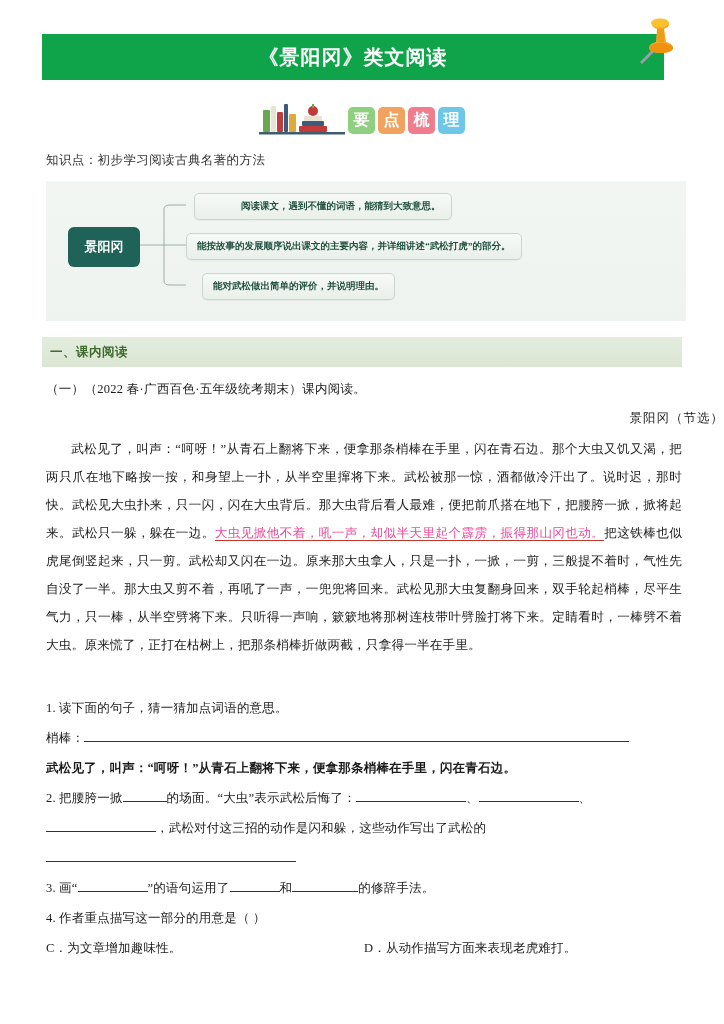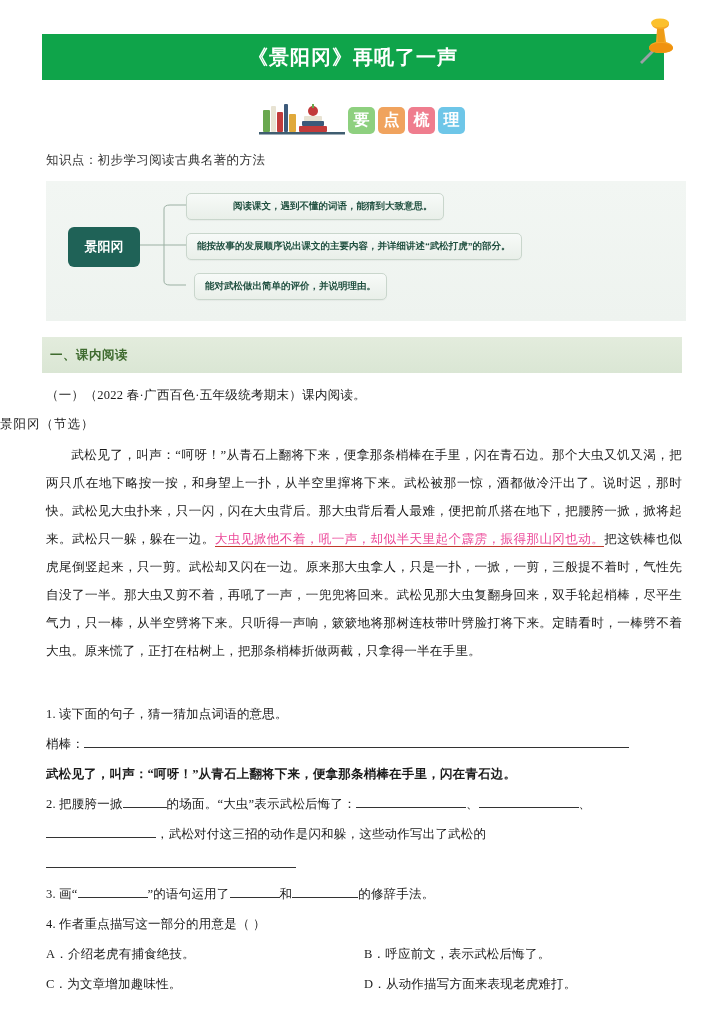--- a/index.html
+++ b/index.html
@@ -135,41 +135,41 @@
     left: 0; top: 0;
     width: 640px; height: 140px;
     pointer-events: none;
   }
 
   
   .section-bar {
     margin: 16px 42px 0 42px;
     background: #dfe9da;
     background: linear-gradient(180deg,#e3ecdd 0%,#dae6d4 100%);
-    height: 36px;
+    height: 30px;
     display: flex;
     align-items: center;
     padding-left: 8px;
     box-sizing: border-box;
   }
   .section-bar span {
     color: #3f6b2f;
     font-size: 12.5px;
     font-weight: bold;
     letter-spacing: .5px;
   }
 
   
   .meta-line {
     margin: 14px 46px 0 46px;
     font-size: 12.5px;
     letter-spacing: .3px;
   }
   .passage-title {
-    text-align: left;
+    text-align: right;
     font-size: 12.5px;
     margin-top: 12px;
     letter-spacing: 1px;
   }
   .passage {
     margin: 8px 42px 0 46px;
     font-size: 12.6px;
     line-height: 28px;
     text-align: justify;
     text-indent: 2em;
@@ -201,21 +201,21 @@
   }
   .opt-col { width: 50%; }
 </style>
 </head>
 <body>
 
 <div class="page">
 
   <div class="header-wrap">
     <div class="banner">
-      <div class="banner-title">《景阳冈》再吼了一声</div>
+      <div class="banner-title">《景阳冈》类文阅读</div>
     </div>
     <svg class="pushpin" viewBox="0 0 62 62">
       <path d="M14 50 L28 36 L30 38 L16 52 Z" fill="#9aa0a6"></path>
       <path d="M26 12 C26 9, 29 7, 34 7 C39 7, 43 9, 43 12 C43 15, 40 16, 38 17 L40 30 C44 31, 47 33, 47 36 C47 39, 42 41, 35 41 C28 41, 23 39, 23 36 C23 33, 26 31, 30 30 L31 17 C29 16, 26 15, 26 12 Z" fill="#f5a623"></path>
       <ellipse cx="34" cy="11" rx="9" ry="4.5" fill="#fbc02d"></ellipse>
       <ellipse cx="35" cy="36" rx="12" ry="5" fill="#f0920f"></ellipse>
       <path d="M31 17 L32 30 L38 30 L38 17 Z" fill="#e8940f" opacity="0.55"></path>
     </svg>
   </div>
 
@@ -245,23 +245,23 @@
     <svg class="mm-svg">
       <path d="M94 64 L118 64" stroke="#9bb0a3" stroke-width="1" fill="none"></path>
       <path d="M118 28 L118 100" stroke="#9bb0a3" stroke-width="1" fill="none"></path>
       <path d="M118 28 Q118 24 124 24 L140 24" stroke="#9bb0a3" stroke-width="1" fill="none"></path>
       <path d="M118 64 L140 64" stroke="#9bb0a3" stroke-width="1" fill="none"></path>
       <path d="M118 100 Q118 104 124 104 L140 104" stroke="#9bb0a3" stroke-width="1" fill="none"></path>
     </svg>
 
     <div class="mm-root">景阳冈</div>
 
-    <div class="mm-box" style="left:140px; top:12px;padding-left:46px;">阅读课文，遇到不懂的词语，能猜到大致意思。</div>
+    <div class="mm-box" style="left:148px; top:12px;padding-left:46px;">阅读课文，遇到不懂的词语，能猜到大致意思。</div>
     <div class="mm-box" style="left:140px; top:52px;">能按故事的发展顺序说出课文的主要内容，并详细讲述“武松打虎”的部分。</div>
-    <div class="mm-box" style="left:148px; top:92px;">能对武松做出简单的评价，并说明理由。</div>
+    <div class="mm-box" style="left:156px; top:92px;">能对武松做出简单的评价，并说明理由。</div>
   </div>
 
   <div class="section-bar">
     <span>一、课内阅读</span>
   </div>
 
   <div class="meta-line">（一）（2022 春·广西百色·五年级统考期末）课内阅读。</div>
 
   <div class="passage-title">景阳冈（节选）</div>
   <div class="passage"><span>武松见了，叫声：“呵呀！”从青石上翻将下来，便拿那条梢棒在手里，闪在青石边。那个大虫又饥又渴，把两只爪在地下略按一按，和身望上一扑，从半空里撺将下来。武松被那一惊，酒都做冷汗出了。说时迟，那时快。武松见大虫扑来，只一闪，闪在大虫背后。那大虫背后看人最难，便把前爪搭在地下，把腰胯一掀，掀将起来。武松只一躲，躲在一边。</span><span class="redline">大虫见掀他不着，吼一声，却似半天里起个霹雳，振得那山冈也动。</span><span>把这铁棒也似虎尾倒竖起来，只一剪。武松却又闪在一边。原来那大虫拿人，只是一扑，一掀，一剪，三般提不着时，气性先自没了一半。那大虫又剪不着，再吼了一声，一兜兜将回来。武松见那大虫复翻身回来，双手轮起梢棒，尽平生气力，只一棒，从半空劈将下来。只听得一声响，簌簌地将那树连枝带叶劈脸打将下来。定睛看时，一棒劈不着大虫。原来慌了，正打在枯树上，把那条梢棒折做两截，只拿得一半在手里。</span></div>
@@ -291,24 +291,20 @@
     <div class="q-line">
       <span>3.</span>
       <span>画“</span><span class="blank-long" style="width:70px;"></span><span>”的语句运用了</span><span class="blank-long" style="width:50px;"></span><span>和</span><span class="blank-long" style="width:66px;"></span><span>的修辞手法。</span>
     </div>
 
     <div class="q-line">
       <span>4.</span>
       <span>作者重点描写这一部分的用意是（        ）</span>
     </div>
 
-    <div class="opts">
-      <div class="opt-col">A．介绍老虎有捕食绝技。</div>
-      <div class="opt-col">B．呼应前文，表示武松后悔了。</div>
-    </div>
     <div class="opts">
       <div class="opt-col">C．为文章增加趣味性。</div>
       <div class="opt-col">D．从动作描写方面来表现老虎难打。</div>
     </div>
 
   </div>
 
 </div>
 
 </body></html>

